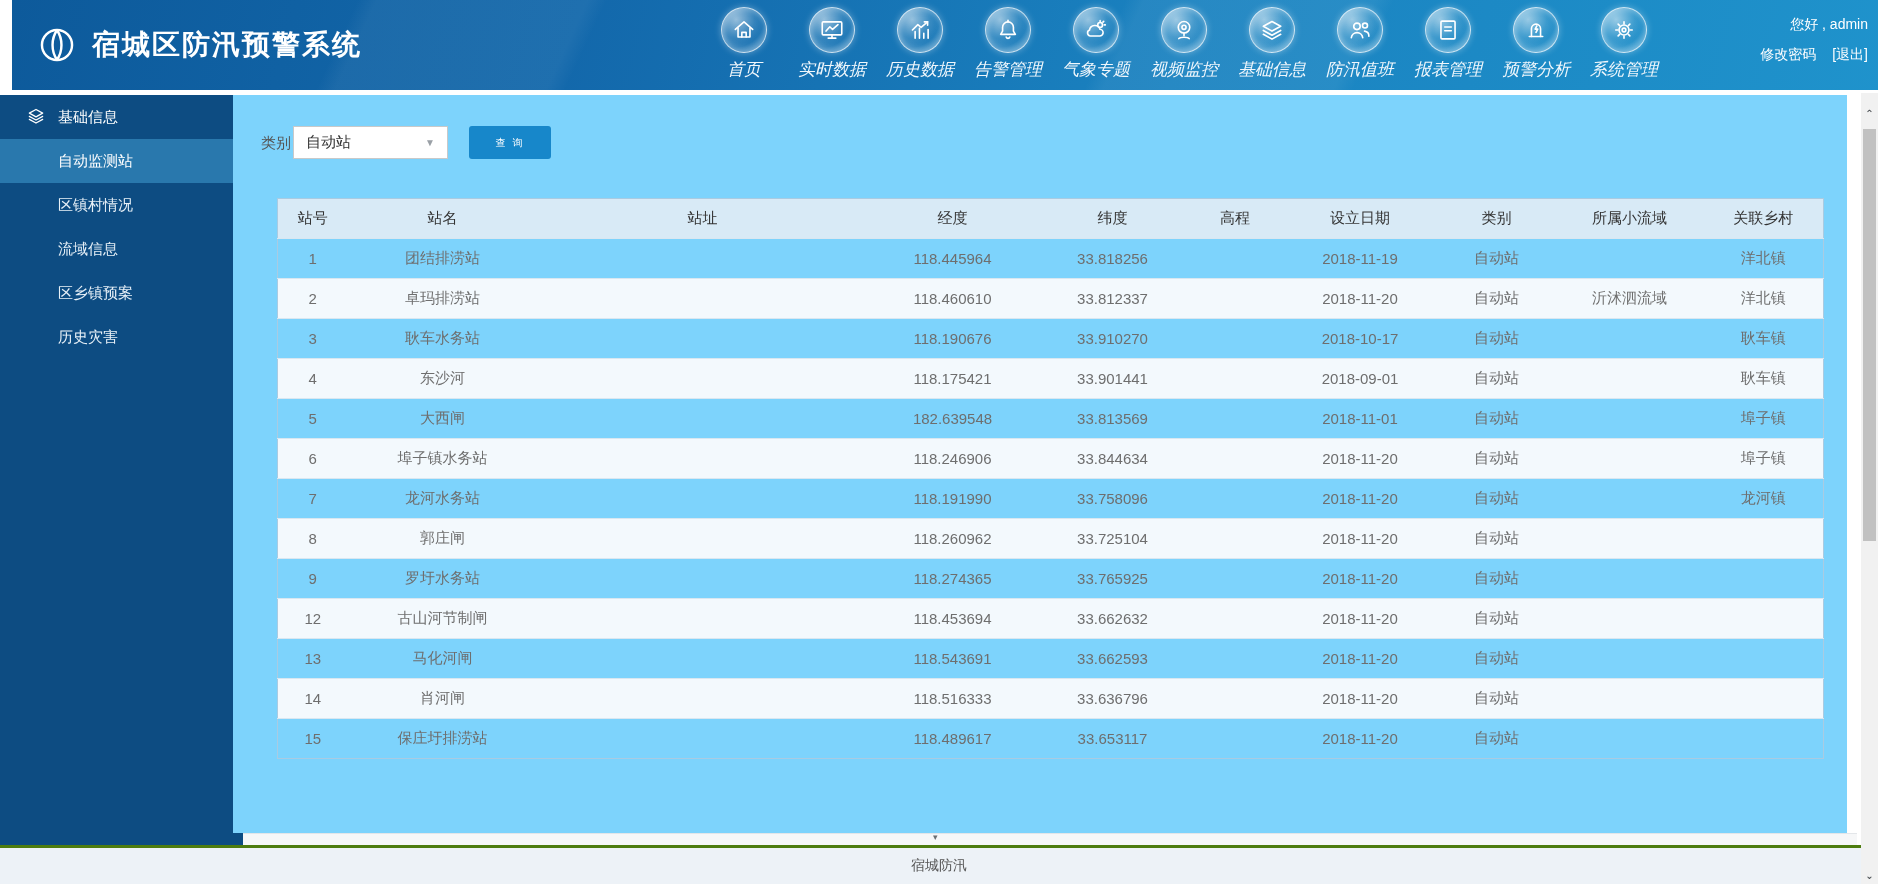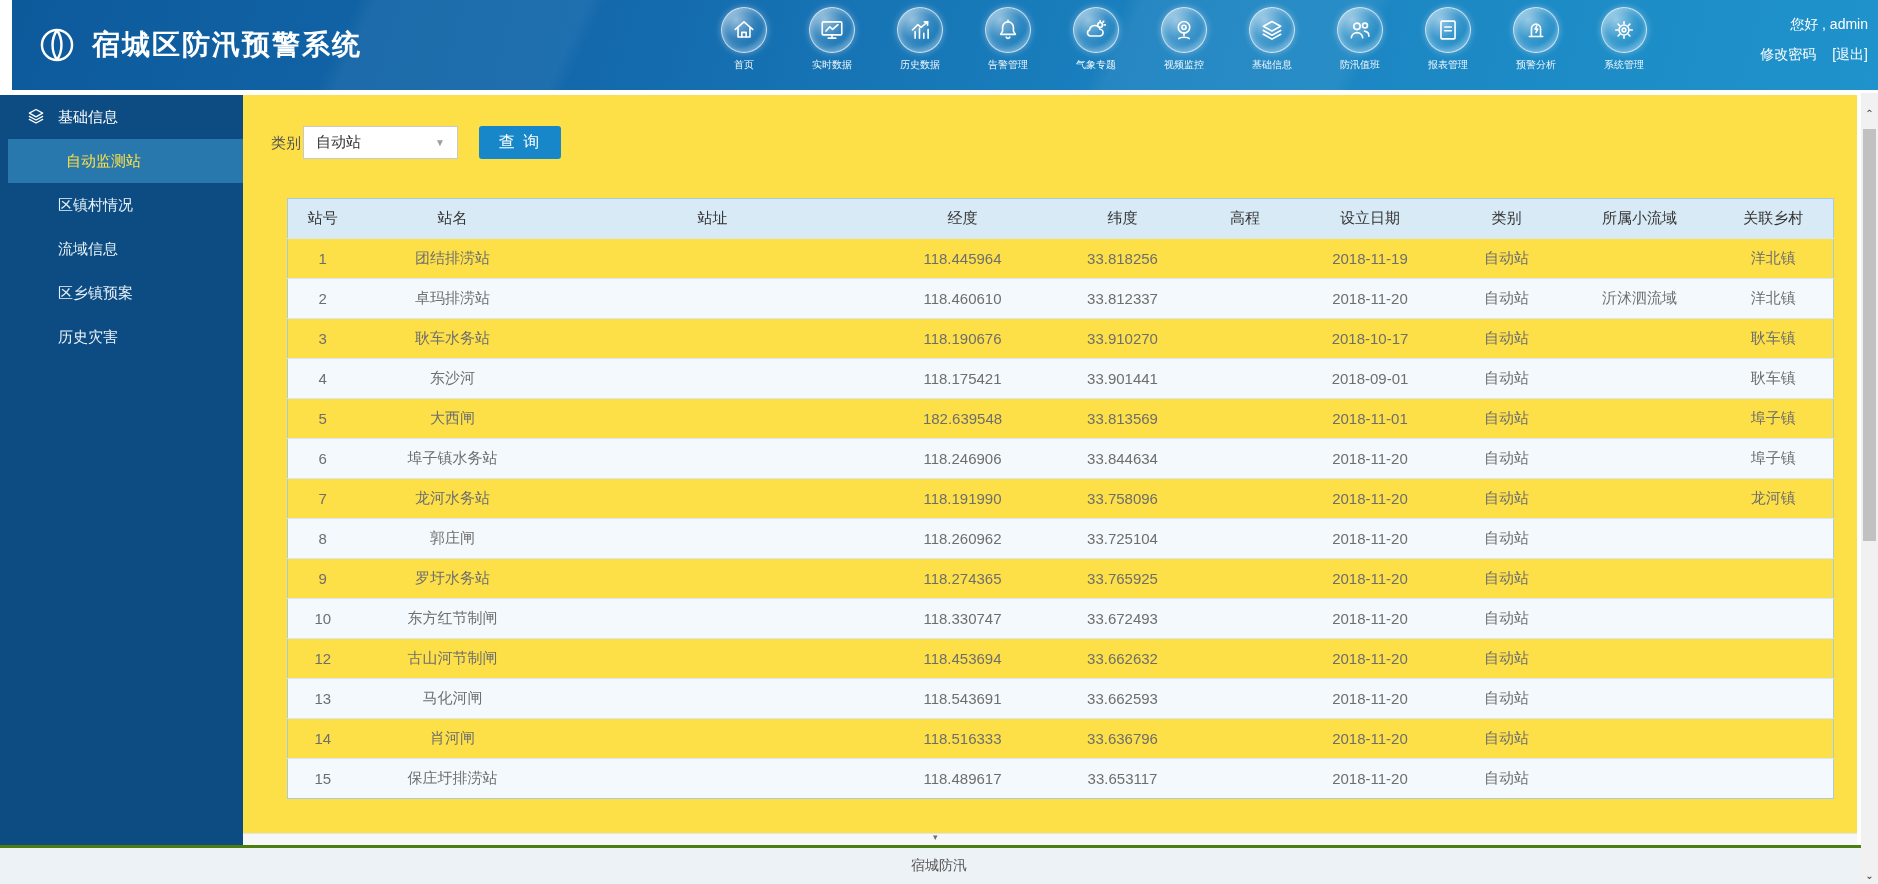--- a/index.html
+++ b/index.html
@@ -18,41 +18,41 @@
   .brand svg { display:block; }
   .brand-title { color:#fff; font-size:28px; font-weight:bold; letter-spacing:2px; }
 
   .top-nav { position:absolute; left:688px; top:0; height:90px; display:flex; }
   .nav-item { width:88px; padding-top:7px; display:flex; flex-direction:column; align-items:center; cursor:pointer; }
   .bubble { width:46px; height:46px; border-radius:50%;
     background: radial-gradient(circle at 32% 26%, rgba(255,255,255,.55), rgba(255,255,255,.14) 42%, rgba(255,255,255,.04) 62%, rgba(255,255,255,.26) 92%);
     border:1px solid rgba(255,255,255,.75);
     box-shadow: 0 0 7px rgba(255,255,255,.35), inset 0 -4px 7px rgba(255,255,255,.28), inset 2px 3px 5px rgba(255,255,255,.25);
     display:flex; align-items:center; justify-content:center; }
-  .nav-label { margin-top:5px; color:#f0f7fc; font-size:10px; white-space:nowrap; }
+  .nav-label { margin-top:5px; color:#f0f7fc; font-size:17px; white-space:nowrap;font-style:italic; }
 
   .user-area { position:absolute; right:22px; top:16px; text-align:right; color:#fff; font-size:14px; }
   .user-links { margin-top:12px; display:flex; gap:16px; justify-content:flex-end; }
   .user-links span { cursor:pointer; }
 
   
   .sidebar { position:absolute; left:0; top:95px; width:243px; height:750px; background:#0d4c82; }
   .side-group { height:44px; display:flex; align-items:center; padding-left:26px; gap:12px; color:#fff; font-size:15px; }
   .side-item { height:44px; display:flex; align-items:center; padding-left:58px; color:#e8f1f8; font-size:15px; cursor:pointer; white-space:nowrap; }
-  .side-item.active { background:#2978ad; color:#fde047;margin-left:8px; }
+  .side-item.active { background:#2978ad; color:#ffffff; }
   .collapse-handle { position:absolute; left:243px; top:448px; width:12px; height:26px; display:flex; align-items:center; justify-content:center; color:#8a98a5; font-size:10px; cursor:pointer; }
 
   
-  .main { position:absolute; left:243px; top:95px; width:1614px; height:738px; background:#fde047; }
+  .main { position:absolute; left:233px; top:95px; width:1614px; height:738px; background:#7dd3fc; }
   .filter-label { position:absolute; left:28px; top:39px; color:#555; font-size:15px; }
   .select-box { position:absolute; left:60px; top:31px; width:155px; height:33px; border:1px solid #c9c9c9; background:#fff;
     display:flex; align-items:center; padding:0 12px; font-size:15px; color:#333; cursor:pointer; }
   .select-caret { margin-left:auto; color:#9aa0a6; font-size:10px; }
   .query-btn { position:absolute; left:236px; top:31px; width:82px; height:33px; background:#1787ca; color:#fff; border:none;
-    border-radius:3px; font-size:16px; letter-spacing:2px; cursor:pointer; font-family:inherit; }
+    border-radius:3px; font-size:10px; letter-spacing:2px; cursor:pointer; font-family:inherit; }
 
   .data-table { position:absolute; left:44px; top:103px; width:1546px; border-collapse:collapse; table-layout:fixed;
     border:1px solid #a9cbe2; }
   .data-table thead th { height:40px; background:#d8eaf6; color:#333; font-size:15px; font-weight:normal; text-align:center; }
   .data-table tbody td { height:40px; color:#6e6e6e; font-size:15px; text-align:center; border-top:1px solid #d9e7f1; white-space:nowrap; overflow:hidden; }
   .data-table tbody tr:nth-child(even) { background:#f3f9fd; }
 
   
   .hscroll-strip { position:absolute; left:243px; top:833px; width:1614px; height:12px; background:#f6f7f8; border-top:1px solid #e3e6e9; }
   .hscroll-strip .down-caret { position:absolute; left:690px; top:-2px; color:#6b6f73; font-size:9px; }
@@ -375,32 +375,20 @@
             <td></td>
             <td>118.274365</td>
             <td>33.765925</td>
             <td></td>
             <td>2018-11-20</td>
             <td>自动站</td>
             <td></td>
             <td></td>
           </tr>
 
-          <tr>
-            <td>10</td>
-            <td>东方红节制闸</td>
-            <td></td>
-            <td>118.330747</td>
-            <td>33.672493</td>
-            <td></td>
-            <td>2018-11-20</td>
-            <td>自动站</td>
-            <td></td>
-            <td></td>
-          </tr>
 
 
           <tr>
             <td>12</td>
             <td>古山河节制闸</td>
             <td></td>
             <td>118.453694</td>
             <td>33.662632</td>
             <td></td>
             <td>2018-11-20</td>

